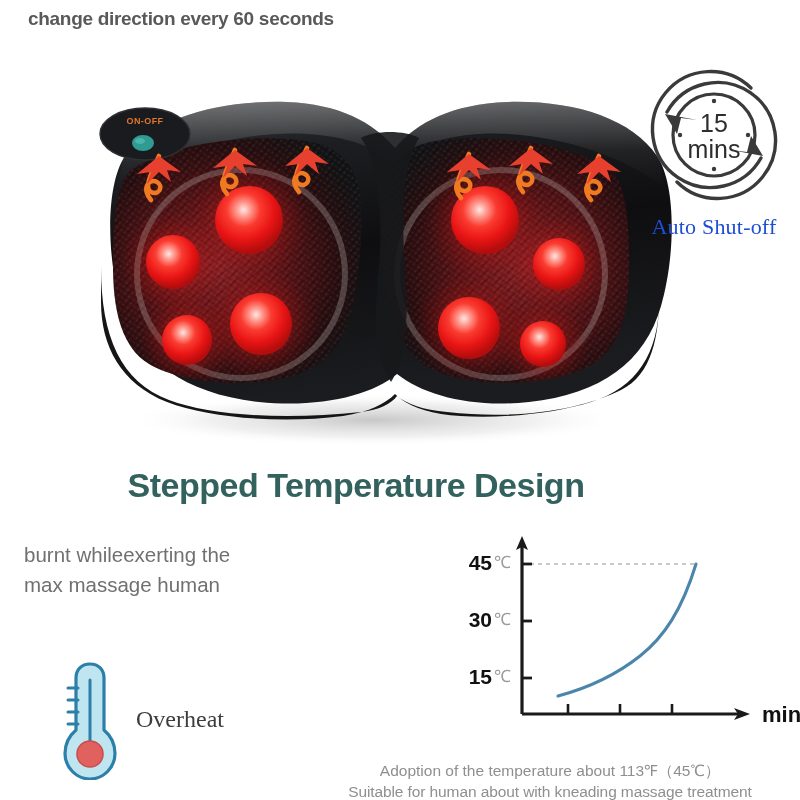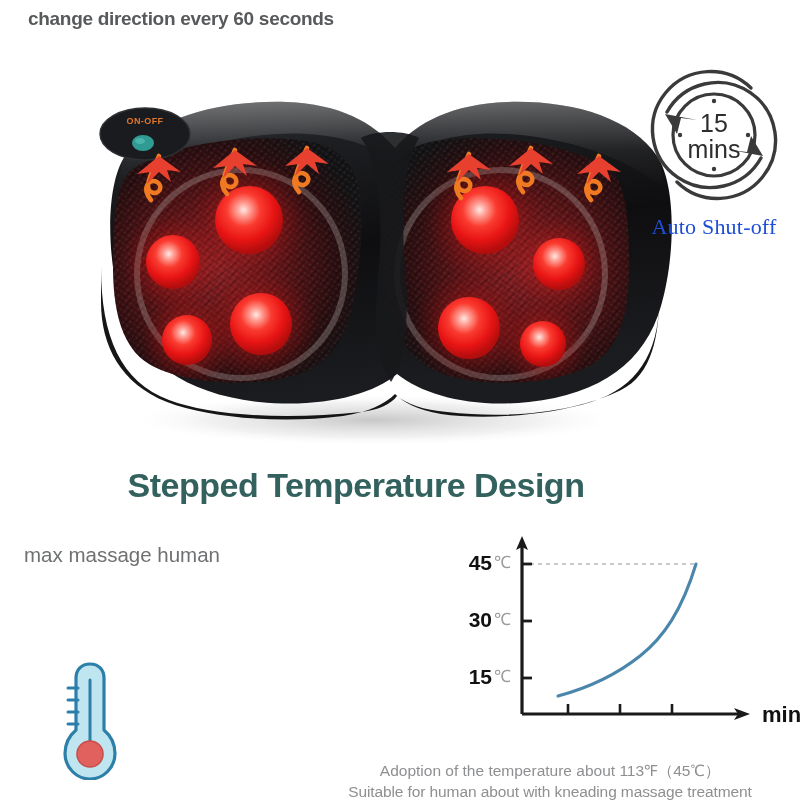--- a/index.html
+++ b/index.html
@@ -351,20 +351,21 @@
       <text x="75" y="70" text-anchor="middle" font-family="Liberation Sans, sans-serif" font-size="25" font-weight="400" fill="#2d2d2d">15</text>
       <text x="75" y="96" text-anchor="middle" font-family="Liberation Sans, sans-serif" font-size="25" font-weight="400" fill="#2d2d2d">mins</text>
     </svg>
   </div>
   <div class="shutoff-caption">Auto Shut-off</div>
 </div>
 
 <div class="section-heading">Stepped Temperature Design</div>
 
 <div class="left-copy">
+  <span>burnt whileexerting the</span>
   <span>max massage human</span>
 </div>
 
 <div class="overheat">
   <div class="thermo-wrap">
     <svg width="56" height="122" viewBox="0 0 56 122" xmlns="http://www.w3.org/2000/svg">
 
       <path d="M28,6
                C36.5,6 42,11.5 42,20
                L42,72
@@ -381,20 +382,21 @@
         <path d="M6,30 L16,30"></path>
         <path d="M6,42 L16,42"></path>
         <path d="M6,54 L16,54"></path>
         <path d="M6,66 L16,66"></path>
       </g>
 
       <circle cx="28" cy="96" r="13" fill="#e0615e" stroke="#c94f4c" stroke-width="1.6"></circle>
     </svg>
   </div>
   <div class="overheat-label">
+    <span>Overheat</span>
   </div>
 </div>
 
 <div class="chart-stage">
   <svg width="382" height="200" viewBox="0 0 382 200" xmlns="http://www.w3.org/2000/svg">
 
     <g>
       <text x="74" y="42" text-anchor="end" font-family="Liberation Sans, sans-serif" font-size="21" font-weight="700" fill="#111111">45</text>
       <text x="76" y="40" font-family="Liberation Sans, sans-serif" font-size="17" fill="#9b9b9b">℃</text>
 

